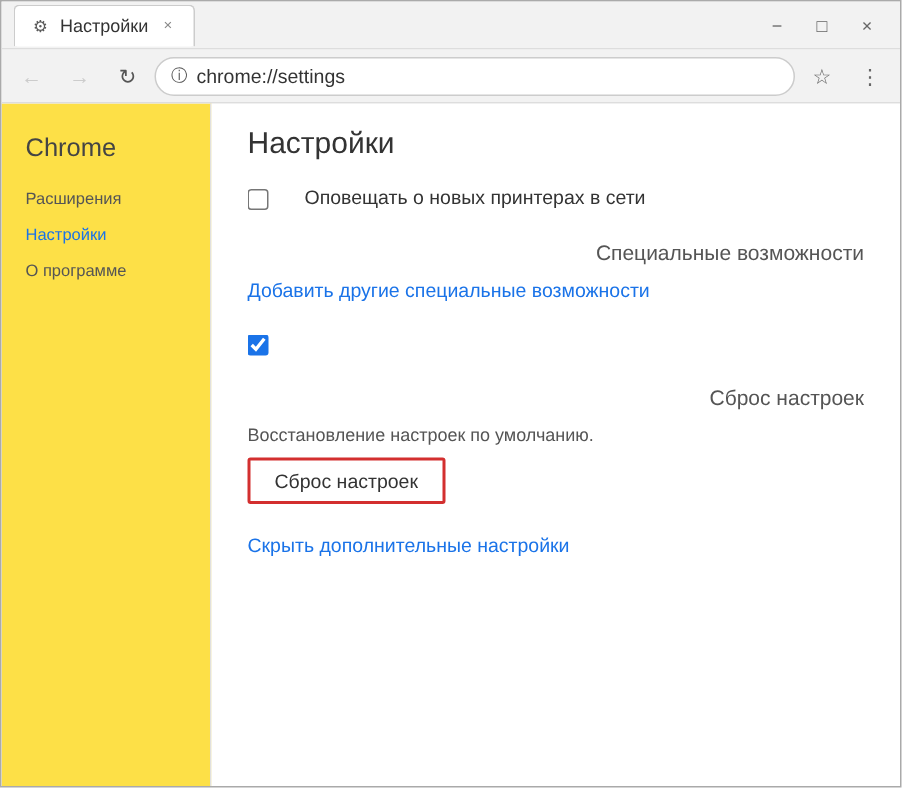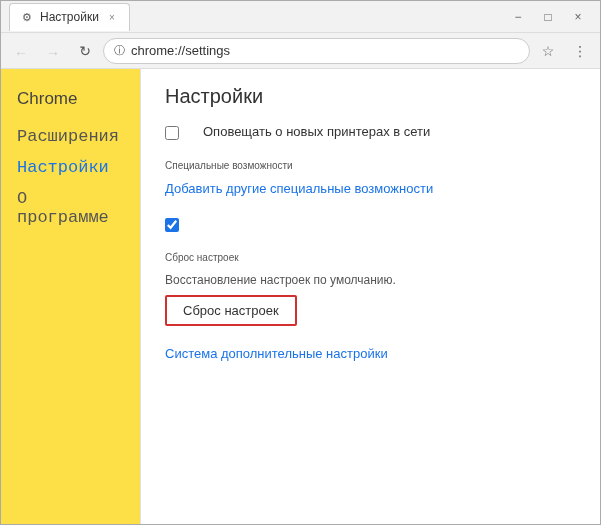--- a/index.html
+++ b/index.html
@@ -143,24 +143,23 @@
       overflow-y: auto;
     }
     .sidebar-brand {
       font-size: 17px;
       font-weight: 400;
       color: #444;
       padding: 4px 16px 12px 16px;
     }
     .sidebar-item {
       padding: 6px 16px;
-      font-size: 17px;
-      color: #555;
-      cursor: pointer;
-      font-family: Liberation Mono, monospace;
+      font-size: 11px;
+      color: #555;
+      cursor: pointer;
     }
     .sidebar-item.active { color: #1a73e8; }
 
     
     .content {
       flex: 1;
       overflow-y: auto;
       padding: 16px 24px;
       background: #fff;
       position: relative;
@@ -171,24 +170,25 @@
       font-weight: 400;
       color: #333;
       margin-bottom: 16px;
     }
 
     
     .section {
       margin-bottom: 20px;
     }
     .section-title {
-      font-size: 10px;
+      font-size: 14px;
       font-weight: 400;
       color: #555;
       margin-bottom: 10px;
+      text-align: right;
     }
 
     
     .checkbox-row {
       display: flex;
       align-items: flex-start;
       gap: 24px;
       margin-bottom: 8px;
       font-size: 13px;
       color: #333;
@@ -298,15 +298,15 @@
         <input type="checkbox" checked="" style="">
       </div>
     </div>
 
     <div class="section">
       <div class="section-title">Сброс настроек</div>
       <div class="reset-desc">Восстановление настроек по умолчанию.</div>
       <button class="reset-button">Сброс настроек</button>
     </div>
 
-    <a class="hide-link">Система дополнительные настройки</a>
+    <a class="hide-link">Скрыть дополнительные настройки</a>
   </div>
 </div>
 
 </body></html>

